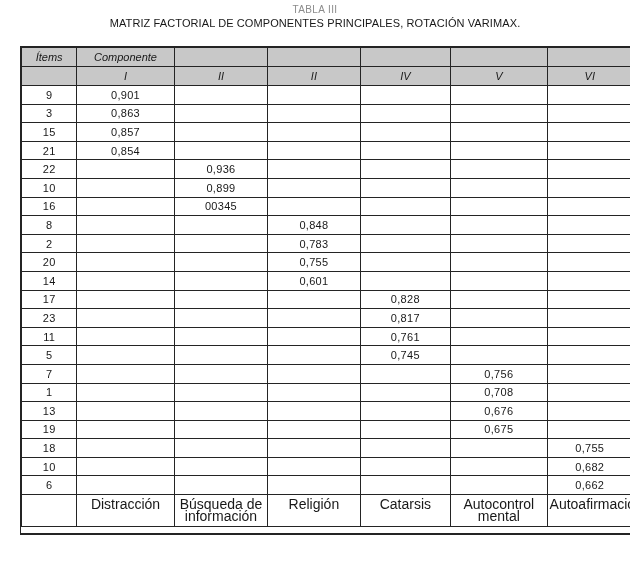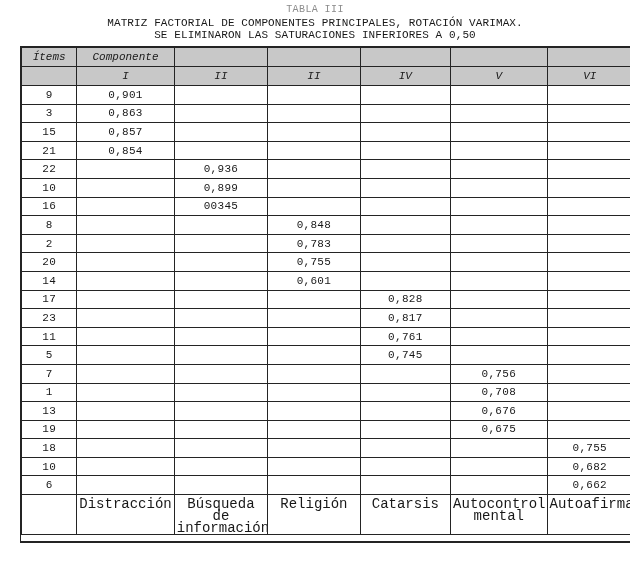--- a/index.html
+++ b/index.html
@@ -7,21 +7,20 @@
     padding: 0;
     background: #ffffff;
     font-family: "Liberation Sans", sans-serif;
   }
   .page {
     position: relative;
     width: 630px;
     height: 562px;
     background: #ffffff;
     overflow: hidden;
-    font-family: Liberation Mono, monospace;
   }
   .title-block {
     text-align: center;
     padding-top: 4px;
     line-height: 12px;
   }
   .title-number {
     font-size: 10px;
     color: #8b8b8b;
     letter-spacing: 0.4px;
@@ -87,21 +86,20 @@
   }
 </style>
 </head>
 <body>
 
 <div class="page">
 
   <div class="title-block">
     <div class="title-number">TABLA III</div>
     <div class="title-main">MATRIZ FACTORIAL DE COMPONENTES PRINCIPALES, ROTACIÓN VARIMAX.</div>
-    <div class="title-main">SE ELIMINARON LAS SATURACIONES INFERIORES A 0,50</div>
   </div>
 
   <div class="table-frame">
     <table>
       <colgroup>
         <col class="c-items">
           <col class="c-1">
           <col class="c-2">
           <col class="c-3">
         <col class="c-4">

